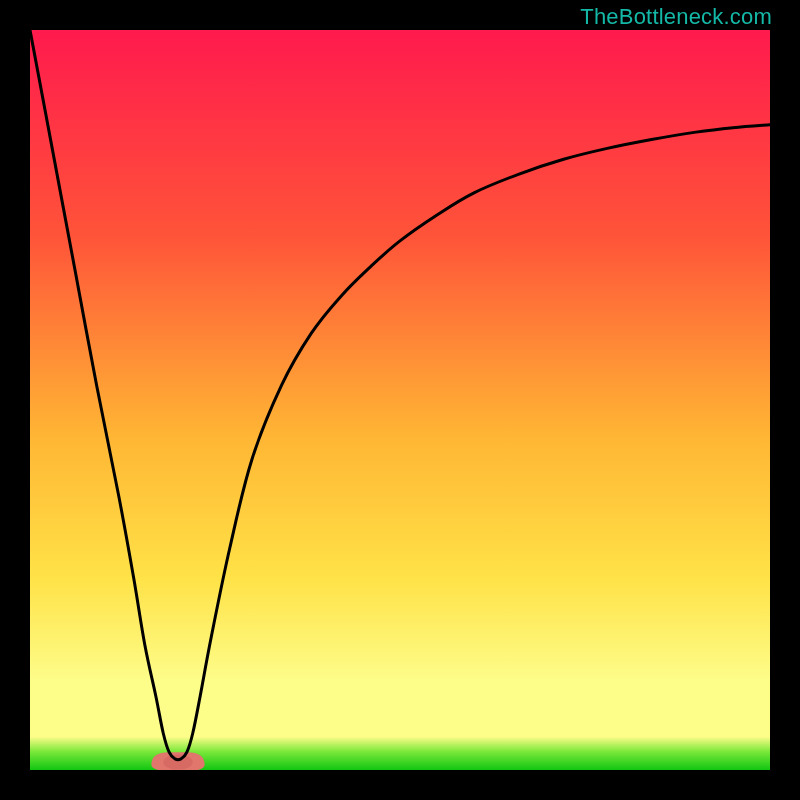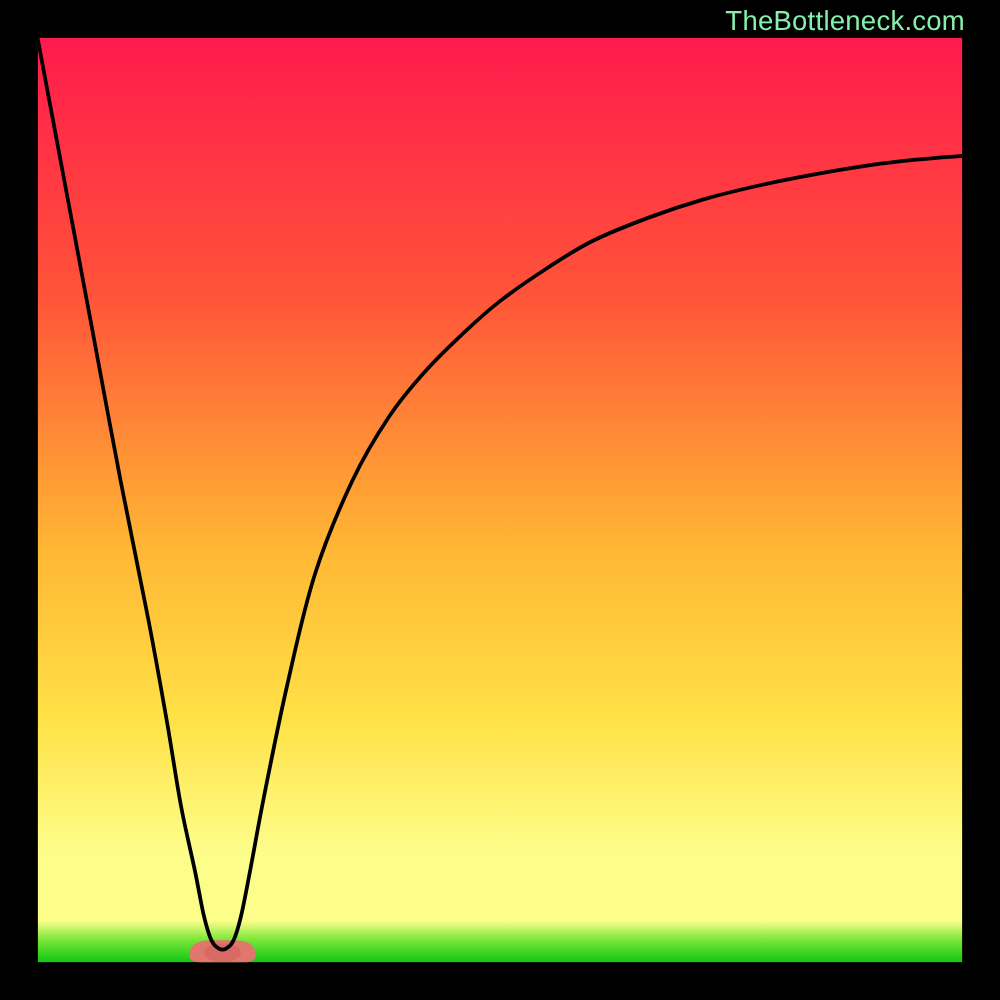--- a/index.html
+++ b/index.html
@@ -22,21 +22,21 @@
     top: 30px;
     left: 30px;
     width: 740px;
     height: 740px;
     overflow: hidden;
   }
   .attribution {
     position: absolute;
     top: 4px;
     right: 28px;
-    color: #86efac;
+    color: #14b8a6;
     font-size: 22px;
     font-weight: 400;
     letter-spacing: 0.2px;
   }
   svg {
     display: block;
   }
 </style>
 </head>
 <body>

